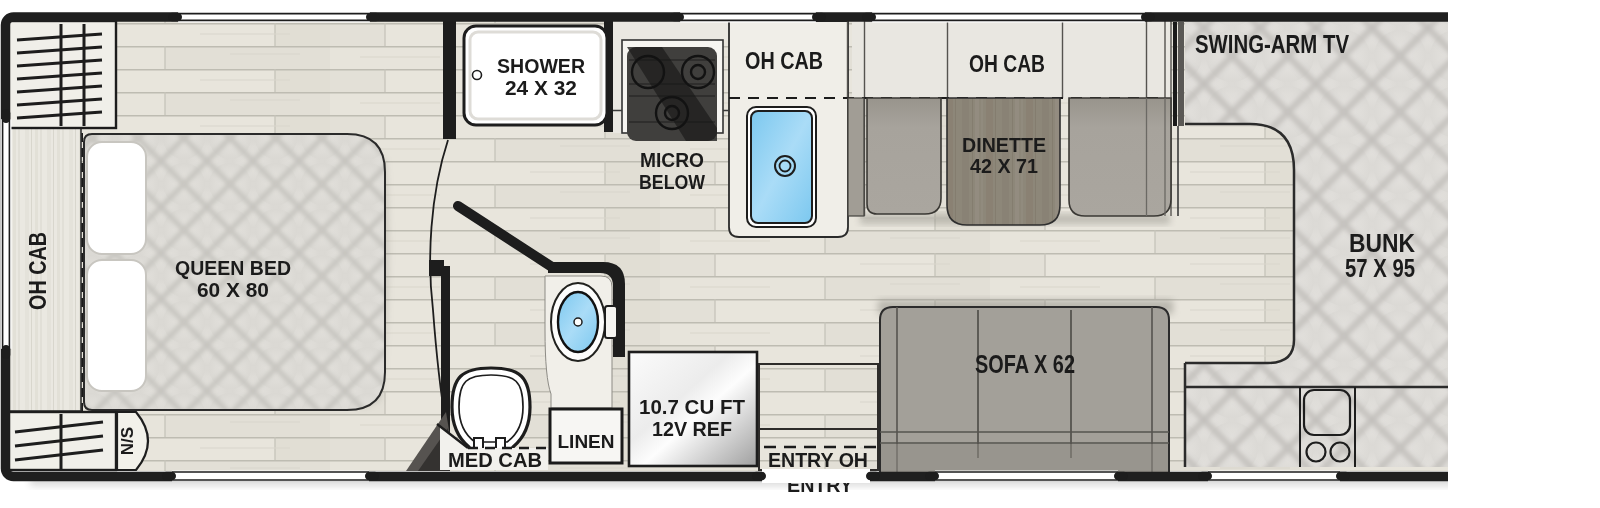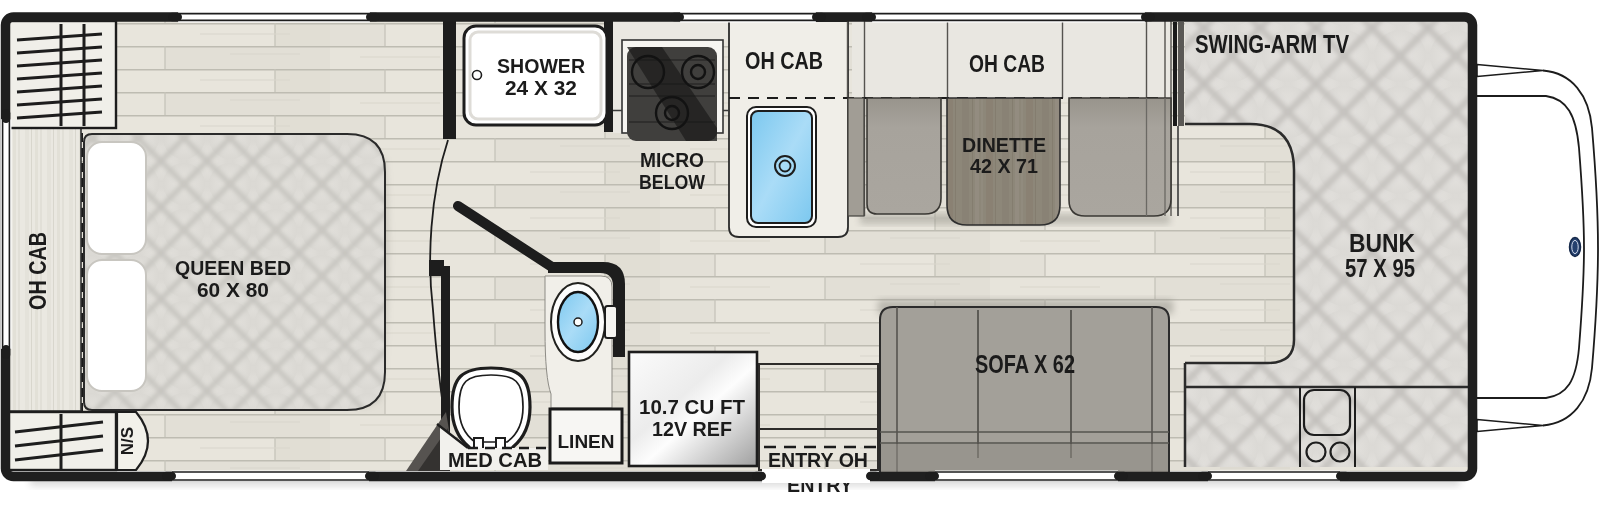--- a/index.html
+++ b/index.html
@@ -1,16 +1,16 @@
 <!DOCTYPE html>
 <html><head>
 <meta charset="utf-8">
 <style>
   html,body{margin:0;padding:0;background:#ffffff;}
-  #plan{position:relative;width:1600px;height:508px;background:#ffffff;overflow:hidden;}
+  #plan{position:relative;width:1448px;height:508px;background:#ffffff;overflow:hidden;}
   text{font-family:"Liberation Sans",sans-serif;font-weight:bold;fill:#1b1b1b;}
 </style>
 </head>
 <body>
 <div id="plan">
 <svg width="1600" height="508" viewBox="0 0 1600 508" xmlns="http://www.w3.org/2000/svg">
 <defs>
   <pattern id="plank" width="330" height="46" patternUnits="userSpaceOnUse">
     <rect width="330" height="46" fill="#e4e1d8"></rect>
     <rect y="0" width="165" height="23" fill="#e7e4db"></rect>

